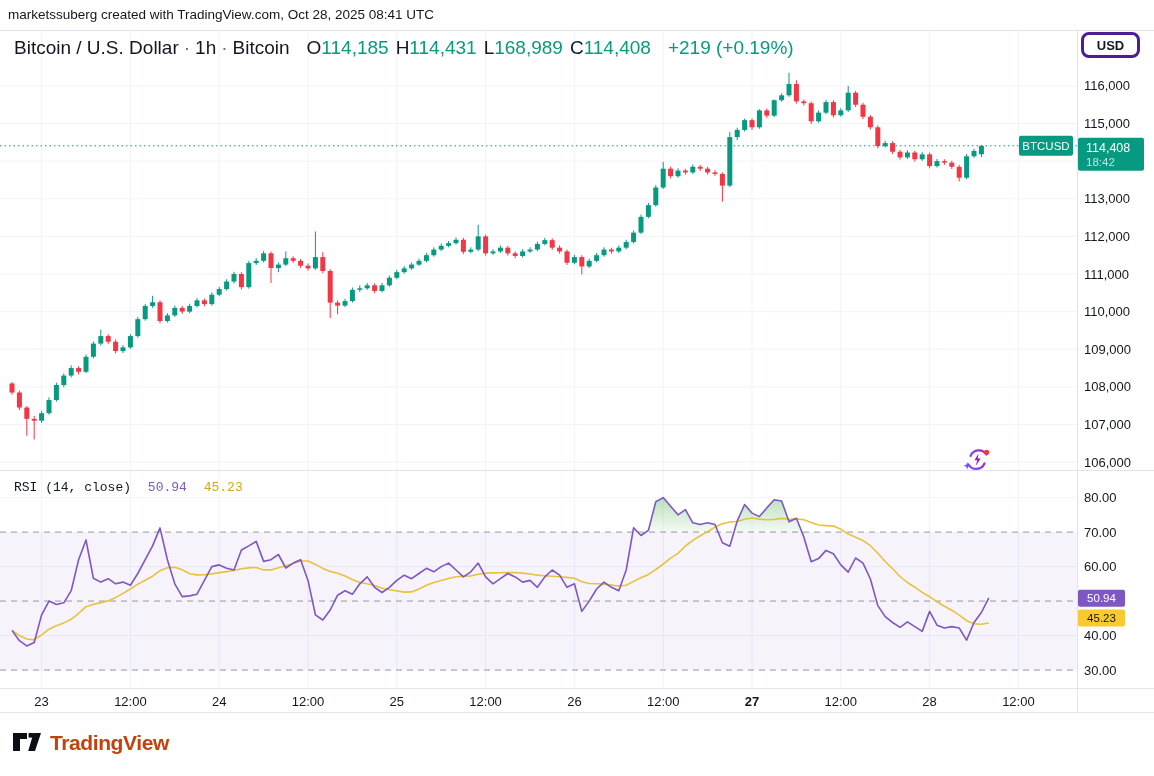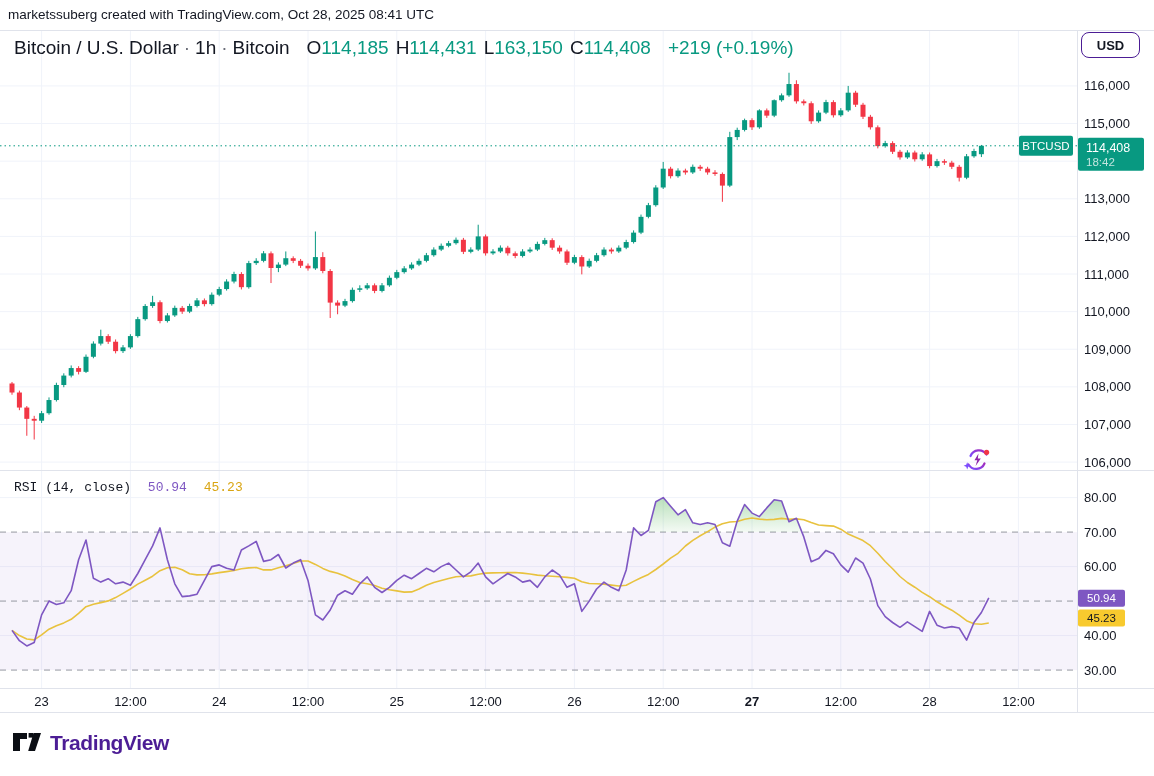--- a/index.html
+++ b/index.html
@@ -17,33 +17,33 @@
     position:absolute;left:14px;top:37px;font-size:19px;color:#131722;
     white-space:nowrap;display:flex;align-items:flex-start;
   }
   .legend .sep{color:#6a6d78;margin:0 5px}
   .legend .ohlc{margin-left:10px}
   .legend .ohlc .k{color:#131722;margin-left:7px}
   .legend .ohlc .v{color:var(--up)}
   .legend .chg{color:var(--up);margin-left:17px}
   .usd-btn{
     position:absolute;left:1081px;top:32px;width:59px;height:26px;background:#fff;
-    border:1px solid #4c1d95;border-radius:8px;display:flex;align-items:center;justify-content:center;
+    border:3px solid #4c1d95;border-radius:8px;display:flex;align-items:center;justify-content:center;
     font-size:13px;font-weight:700;color:#131722;cursor:pointer;box-sizing:border-box;
   }
   .rsi-legend{
     position:absolute;left:14px;top:480px;font-size:13px;color:#131722;white-space:nowrap;font-family:Liberation Mono, monospace;
   }
   .rsi-legend .rv{color:var(--rsi);margin-left:9px}
   .rsi-legend .rm{color:var(--rsi-ma-text);margin-left:9px}
   .refresh-ai{position:absolute;left:961px;top:444px;width:32px;height:32px;cursor:pointer}
   .brand{
     position:absolute;left:12px;top:730px;display:flex;align-items:center;gap:8px;
   }
-  .brand-text{font-size:21px;font-weight:800;letter-spacing:-0.4px;color:#4c1d95}
+  .brand-text{font-size:21px;font-weight:800;letter-spacing:-0.4px;color:#c2410c}
 </style>
 </head>
 <body>
 
 <svg id="chart-svg" width="1154" height="776">
     <defs>
       <linearGradient id="obGrad" x1="0" y1="490.69620253164555" x2="0" y2="532.0886075949367" gradientUnits="userSpaceOnUse">
         <stop offset="0" stop-color="#4caf50" stop-opacity="0.45"></stop>
         <stop offset="1" stop-color="#4caf50" stop-opacity="0.06"></stop>
       </linearGradient>
@@ -682,21 +682,21 @@
   </svg>
 
 <div class="attribution">marketssuberg created with TradingView.com, Oct 28, 2025 08:41 UTC</div>
 
 <div class="legend">
   <span>Bitcoin / U.S. Dollar</span>
   <span class="sep">·</span>
   <span>1h</span>
   <span class="sep">·</span>
   <span>Bitcoin</span>
-  <span class="ohlc"><span class="k">O</span><span class="v">114,185</span><span class="k">H</span><span class="v">114,431</span><span class="k">L</span><span class="v">163,150</span><span class="k">C</span><span class="v">114,408</span><span class="chg">+219 (+0.19%)</span></span>
+  <span class="ohlc"><span class="k">O</span><span class="v">114,185</span><span class="k">H</span><span class="v">114,431</span><span class="k">L</span><span class="v">168,989</span><span class="k">C</span><span class="v">114,408</span><span class="chg">+219 (+0.19%)</span></span>
 </div>
 
 <div class="usd-btn">USD</div>
 
 <div class="rsi-legend">
   <span>RSI (14, close)</span>
   <span class="rv">50.94</span>
   <span class="rm">45.23</span>
 </div>
 

